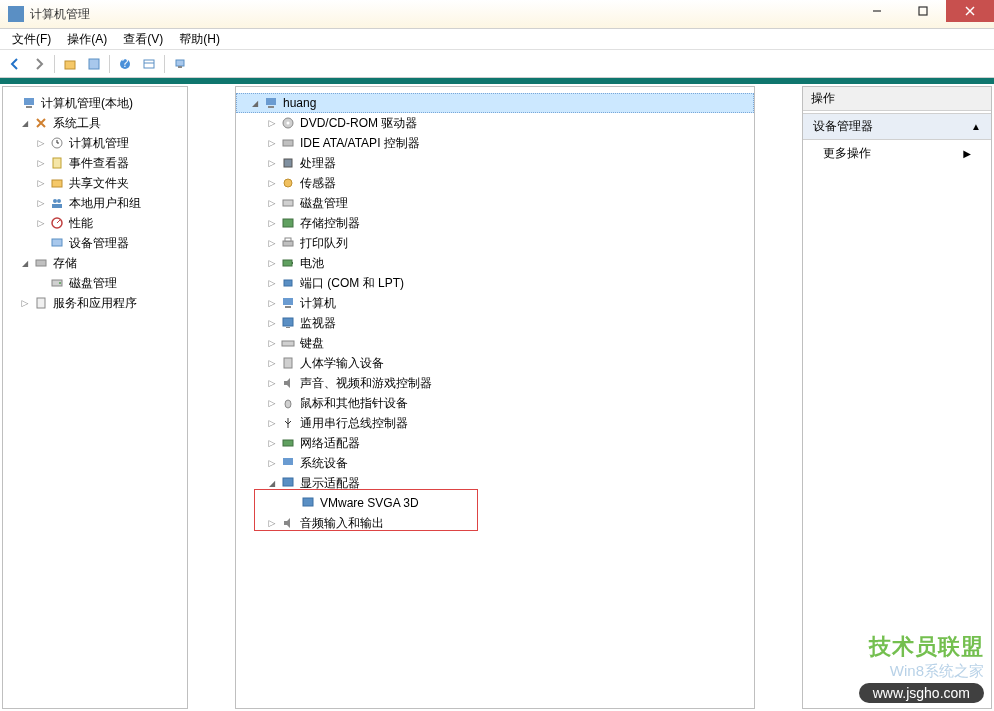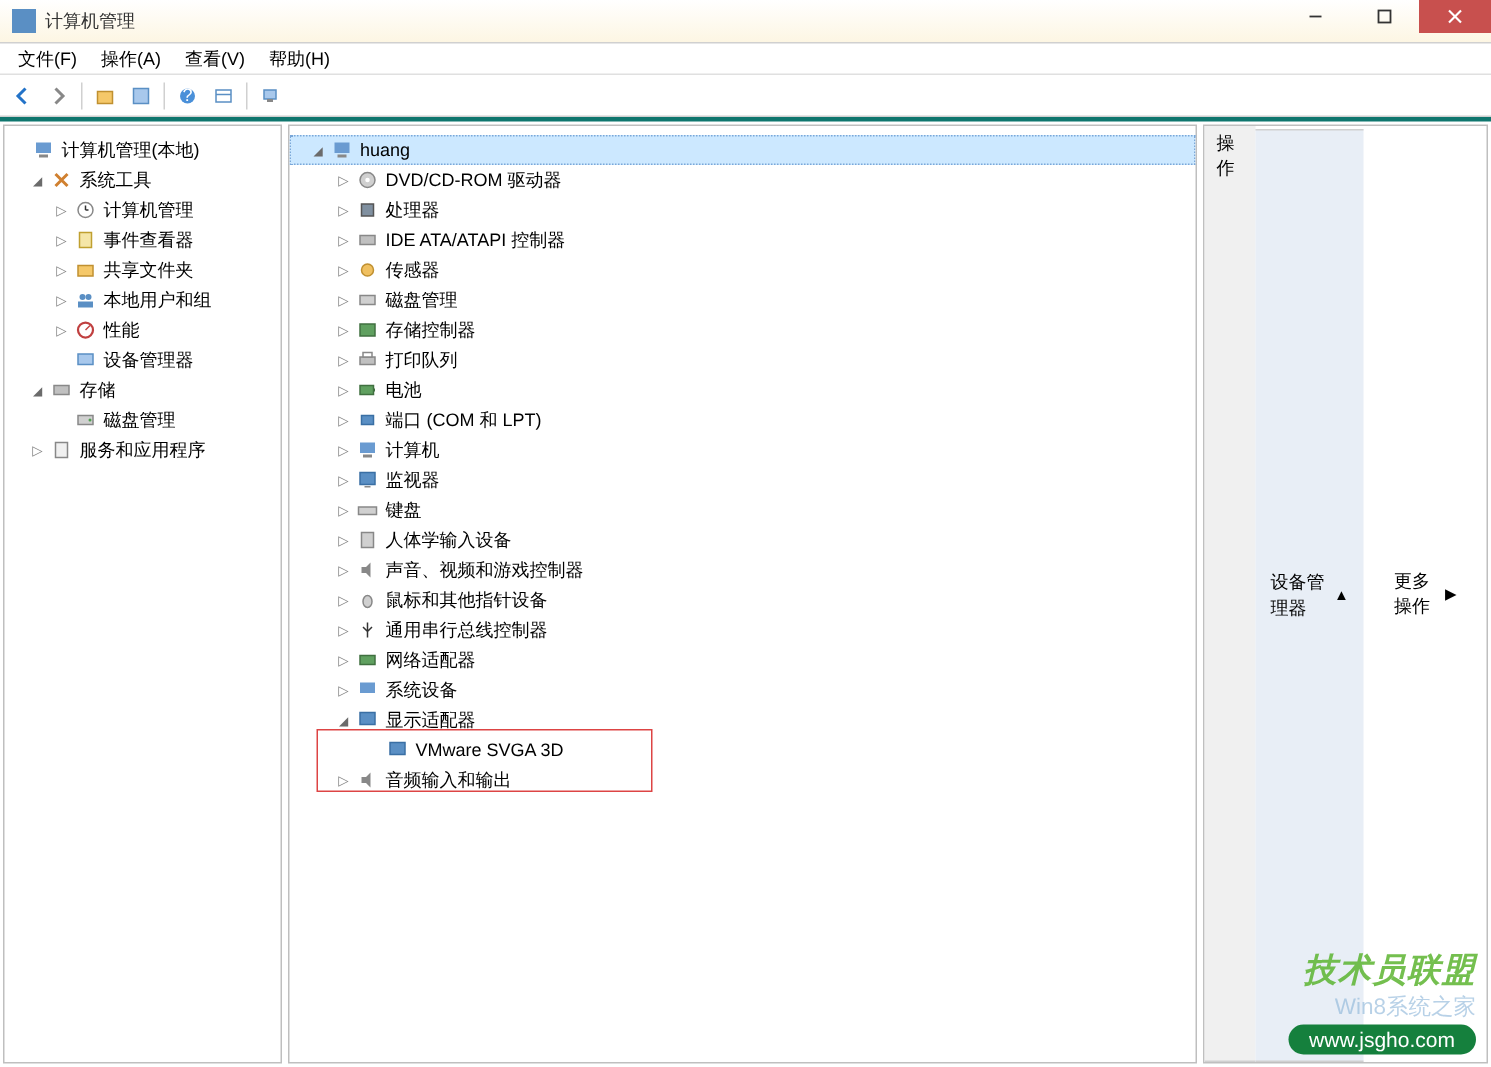--- a/index.html
+++ b/index.html
@@ -18,25 +18,25 @@
 
 .menubar { height: 21px; background: #fff; display: flex; align-items: center; padding: 0 4px; border-bottom: 1px solid #e0e0e0; }
 .menubar .menu-item { padding: 2px 8px; color: #000; cursor: default; }
 
 
 .toolbar { height: 28px; background: #fff; display: flex; align-items: center; padding: 0 4px; border-bottom: 1px solid #d0d0d0; gap: 2px; }
 .toolbar .tb-btn { width: 22px; height: 22px; display: flex; align-items: center; justify-content: center; border: 1px solid transparent; }
 .toolbar .tb-sep { width: 1px; height: 18px; background: #d0d0d0; margin: 0 2px; }
 
 
-.main { display: flex; height: calc(100% - 78px); border-top: 3px solid #0f766e; }
+.main { display: flex; height: calc(100% - 78px); border-top: 6px solid #0f766e; gap: 43px; }
 .panel { background: #fff; border: 1px solid #bfbfbf; margin: 2px; overflow: auto; }
 .panel-left { width: 186px; padding-top: 4px; }
 .panel-mid { flex: 1; padding-top: 4px; }
-.panel-right { width: 190px; display: flex; padding: 0; }
+.panel-right { width: 190px; display: flex; flex-direction: column; padding: 0; }
 
 
 .tree { padding: 2px 0; }
 .tree-row { display: flex; align-items: center; height: 20px; white-space: nowrap; cursor: default; }
 .tree-row.selected { background: #cce8ff; border: 1px dotted #7aa7d8; }
 .tree-expander { width: 12px; height: 12px; display: inline-flex; align-items: center; justify-content: center; margin-right: 2px; color: #6b6b6b; font-size: 10px; }
 .tree-expander.open::before { content: "◢"; font-size: 8px; }
 .tree-expander.closed::before { content: "▷"; font-size: 9px; color: #888; }
 .tree-expander.none::before { content: ""; }
 .tree-icon { width: 16px; height: 16px; margin-right: 4px; display: inline-flex; align-items: center; justify-content: center; }
@@ -45,23 +45,23 @@
 
 .panel-right .header { background: #f0f0f0; border-bottom: 1px solid #d0d0d0; padding: 3px 8px; font-weight: normal; }
 .panel-right .section-header { background: #e8eef6; padding: 4px 10px; display: flex; justify-content: space-between; align-items: center; border-bottom: 1px solid #d0d0d0; border-top: 1px solid #d0d0d0; margin-top: 2px; }
 .panel-right .action-item { padding: 5px 20px; display: flex; justify-content: space-between; align-items: center; }
 
 
 .highlight-box { border: 1px solid #d44; position: absolute; pointer-events: none; }
 
 
 .watermark { position: absolute; right: 10px; bottom: 8px; text-align: right; }
-.watermark .wm-title { color: #5cb531; font-size: 22px; font-weight: bold; font-style: italic; letter-spacing: 1px; opacity: 0.85; }
+.watermark .wm-title { color: #5cb531; font-size: 22px; font-weight: bold; letter-spacing: 1px; opacity: 0.85; }
 .watermark .wm-sub { color: #8ab4d8; font-size: 15px; opacity: 0.6; }
-.watermark .wm-url { background: #15803d; color: #fff; padding: 2px 14px; border-radius: 10px; font-size: 14px; display: inline-block; margin-top: 2px; }
+.watermark .wm-url { background: #404040; color: #fff; padding: 2px 14px; border-radius: 10px; font-size: 14px; display: inline-block; margin-top: 2px; }
 
 
 .ico-computer { fill: #6a9bd1; }
 .ico-folder { fill: #f5c869; }
 </style>
 </head>
 <body>
 
 <div class="titlebar">
   <span class="app-icon"></span>
@@ -268,33 +268,33 @@
               <circle cx="7" cy="7" r="5" fill="#d0d0d0" stroke="#888"></circle>
               <circle cx="7" cy="7" r="1.5" fill="#fff"></circle>
             </svg>
           </span>
           <span class="tree-label">DVD/CD-ROM 驱动器</span>
         </div>
       <div class="tree-row" style="padding-left:30px">
           <span class="tree-expander closed"></span>
           <span class="tree-icon">
             <svg width="14" height="14">
+              <rect x="2" y="4" width="10" height="6" fill="#c0c0c0" stroke="#888"></rect>
+            </svg>
+          </span>
+          <span class="tree-label">IDE ATA/ATAPI 控制器</span>
+        </div>
+      <div class="tree-row" style="padding-left:30px">
+          <span class="tree-expander closed"></span>
+          <span class="tree-icon">
+            <svg width="14" height="14">
               <rect x="3" y="3" width="8" height="8" fill="#8090a0" stroke="#555"></rect>
             </svg>
           </span>
           <span class="tree-label">处理器</span>
-        </div>
-      <div class="tree-row" style="padding-left:30px">
-          <span class="tree-expander closed"></span>
-          <span class="tree-icon">
-            <svg width="14" height="14">
-              <rect x="2" y="4" width="10" height="6" fill="#c0c0c0" stroke="#888"></rect>
-            </svg>
-          </span>
-          <span class="tree-label">IDE ATA/ATAPI 控制器</span>
         </div>
       <div class="tree-row" style="padding-left:30px">
           <span class="tree-expander closed"></span>
           <span class="tree-icon">
             <svg width="14" height="14">
               <circle cx="7" cy="7" r="4" fill="#f0c060" stroke="#c09030"></circle>
             </svg>
           </span>
           <span class="tree-label">传感器</span>
         </div>

